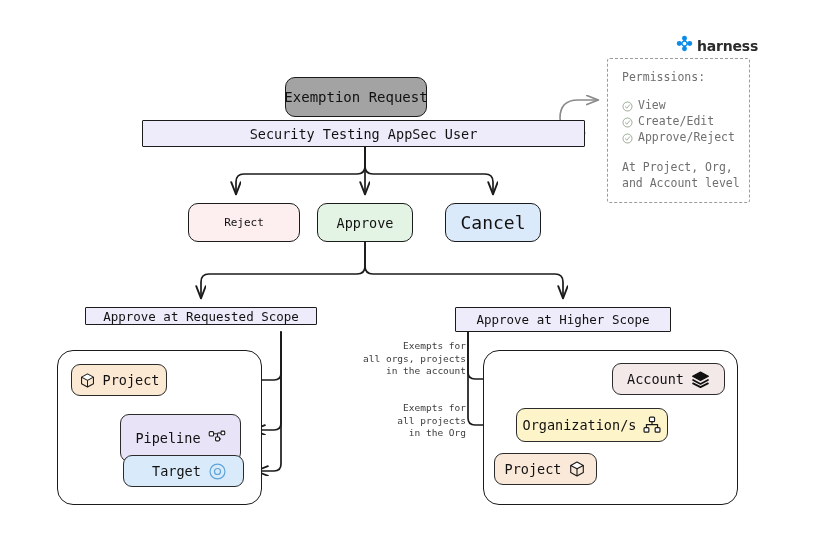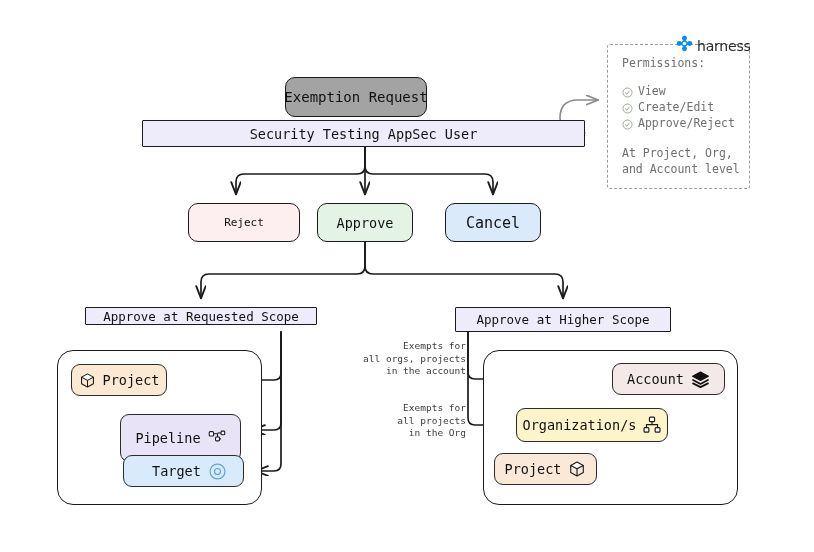--- a/index.html
+++ b/index.html
@@ -70,39 +70,39 @@
   #approve-node {
     left: 317px; top: 203px;
     width: 96px; height: 39px;
     background: #e3f4e4;
     font-size: 13.5px;
   }
   #cancel-node {
     left: 445px; top: 203px;
     width: 96px; height: 39px;
     background: #dbeafb;
-    font-size: 15px;
+    font-size: 18px;
   }
   
   #scope-requested {
     left: 85px; top: 307px;
     width: 232px; height: 18px;
     background: #eeecfb;
     font-size: 12.5px;
   }
   #scope-higher {
     left: 455px; top: 307px;
     width: 216px; height: 25px;
     background: #eeecfb;
     font-size: 12.5px;
   }
   
   #permissions-panel {
     position: absolute;
-    left: 607px; top: 44px;
+    left: 607px; top: 58px;
     width: 143px; height: 145px;
     box-sizing: border-box;
     border: 1.5px dashed #9b9b9b;
     border-radius: 3px;
     background: #ffffff;
     padding: 10px 0 0 14px;
     color: #6f6f6f;
     font-size: 11.5px;
     line-height: 16.5px;
     z-index: 3;
@@ -179,21 +179,21 @@
     position: absolute;
     left: 676px; top: 35px;
     display: flex;
     align-items: center;
     gap: 4px;
     z-index: 5;
   }
   #brand .brand-name {
     font-family: "DejaVu Sans", "Liberation Sans", sans-serif;
     font-size: 14px;
-    font-weight: 400;
+    font-weight: 700;
     color: #2b2b2b;
     letter-spacing: -0.2px;
   }
 </style>
 </head>
 <body>
 
 <div id="canvas">
 
   <svg id="wires" viewBox="0 0 814 552" xmlns="http://www.w3.org/2000/svg">

